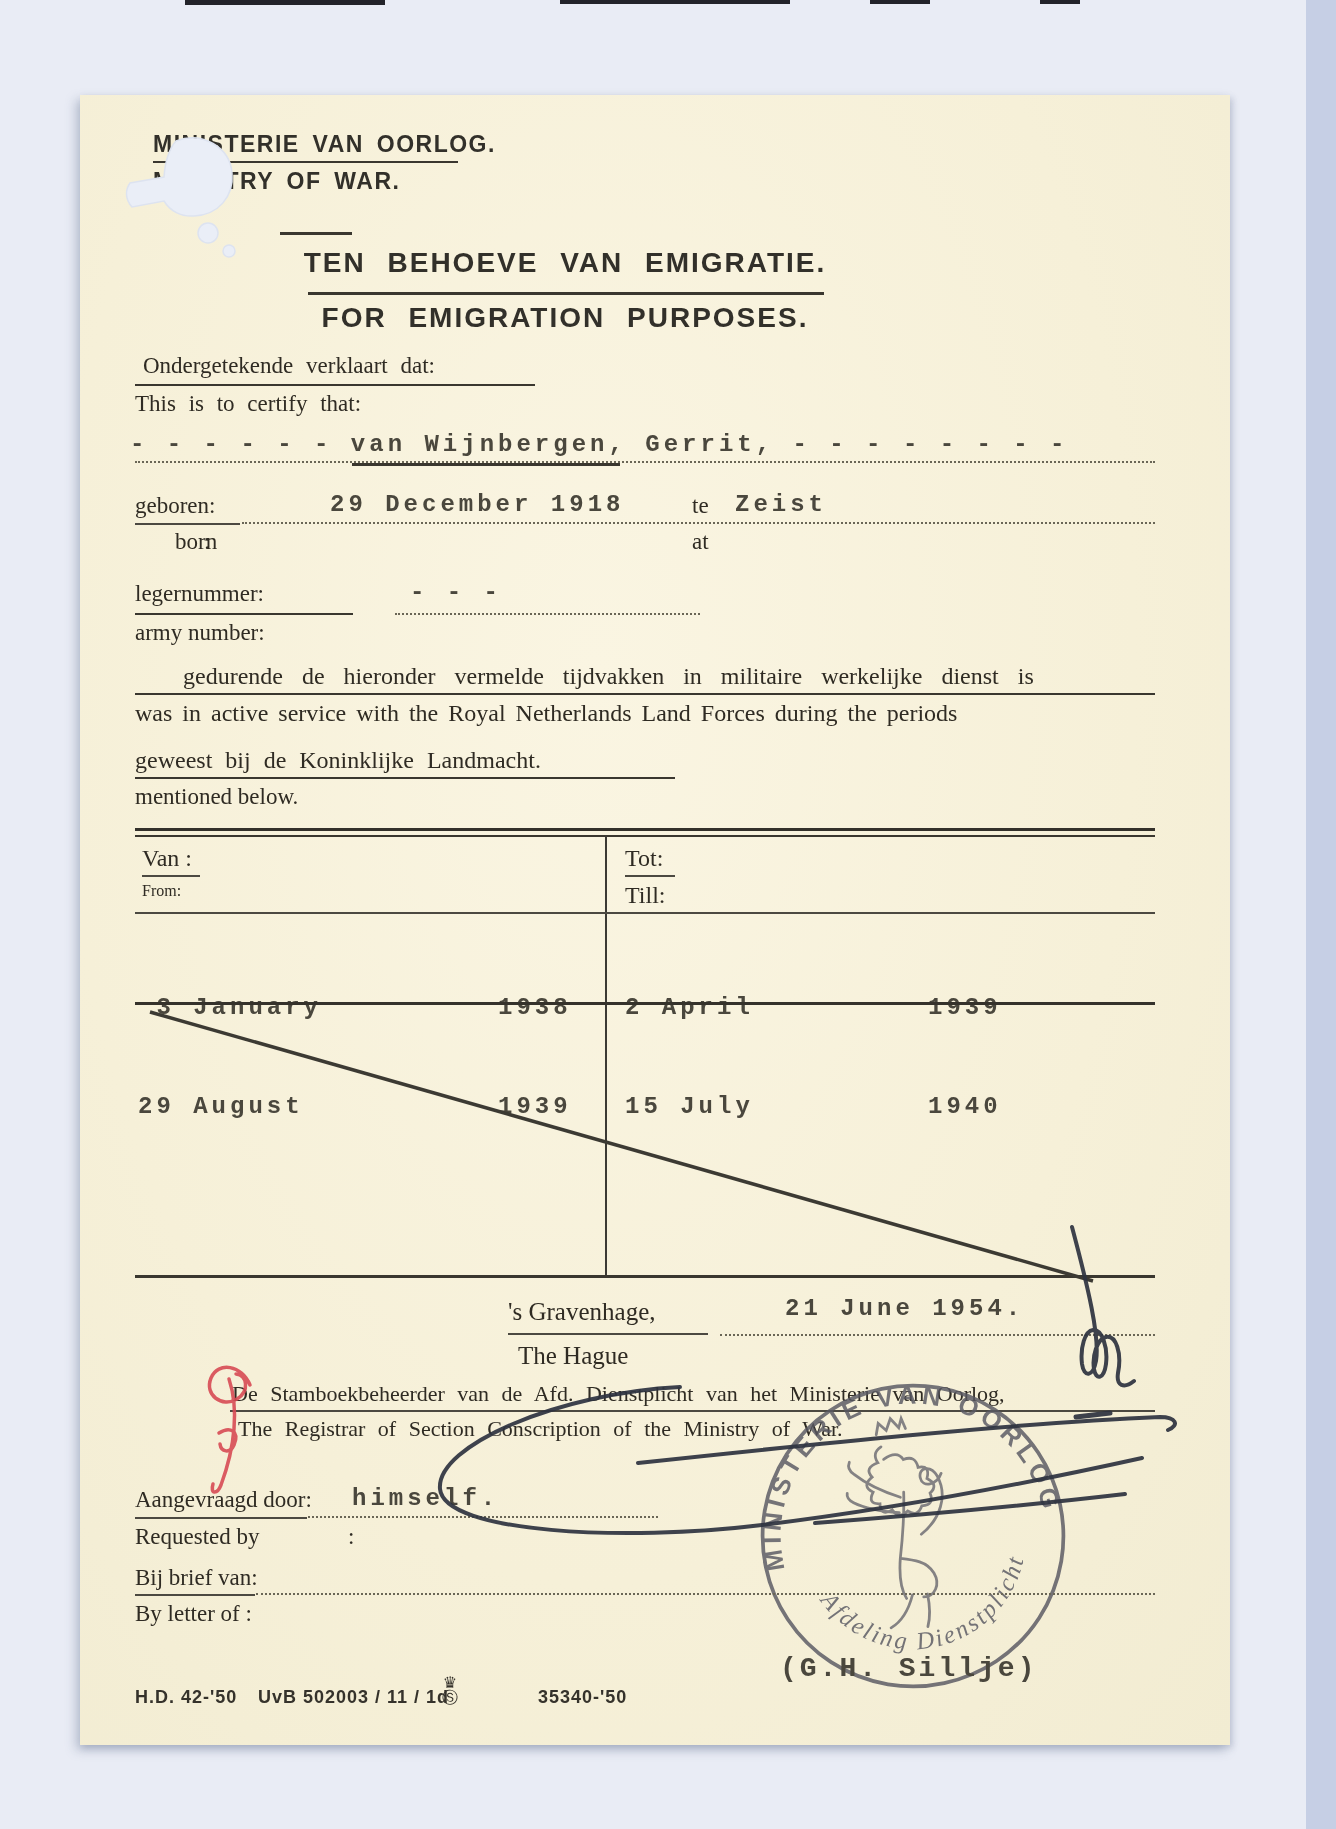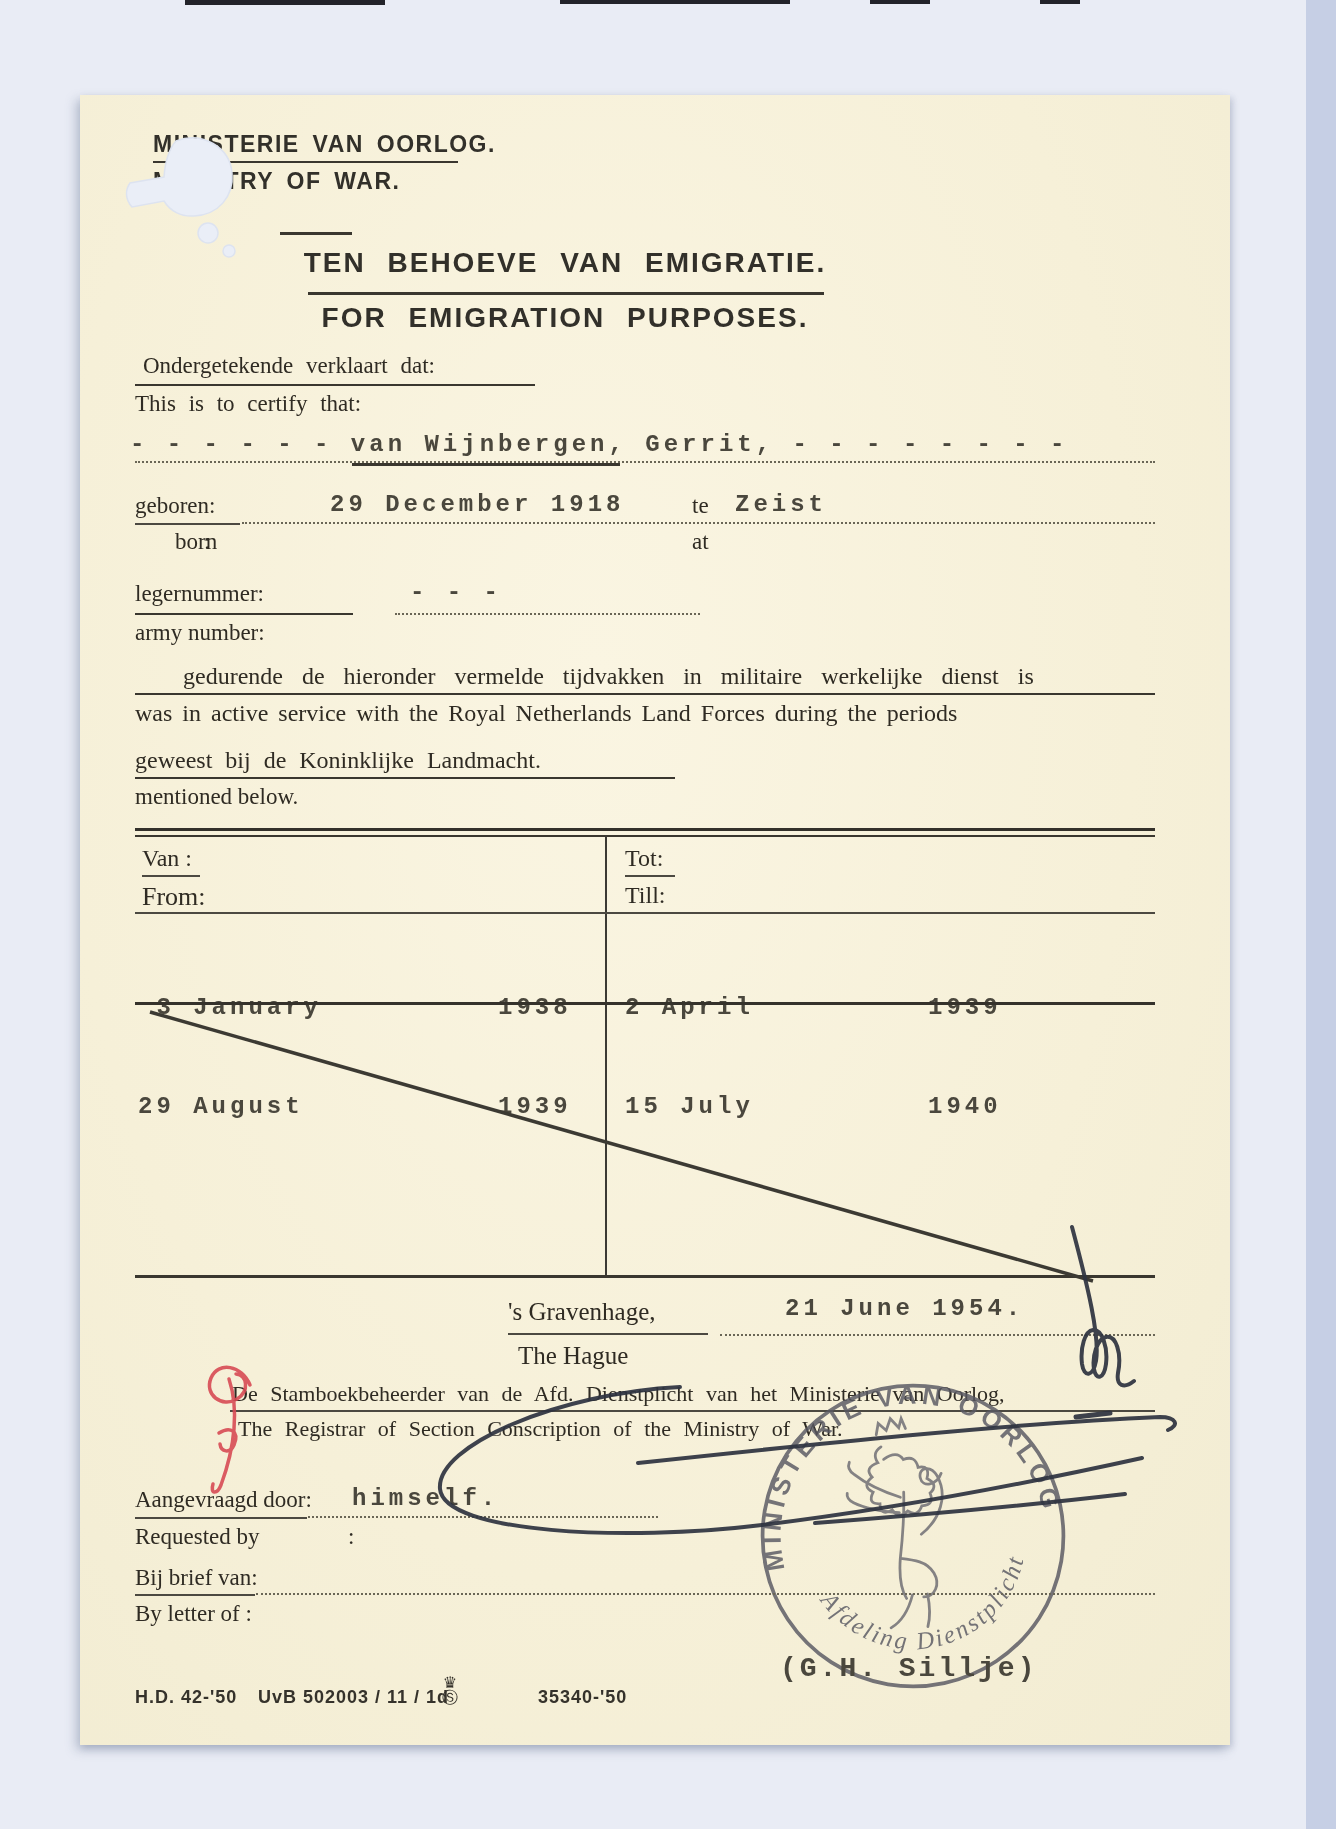--- a/index.html
+++ b/index.html
@@ -87,21 +87,21 @@
     <div class="serif" style="left:55px;top:605px;font-size:24px;word-spacing:4px;">was in active service with the Royal Netherlands Land Forces during the periods</div>
     <div class="serif serif-mid" style="left:55px;top:652px;font-size:24px;">geweest bij de Koninklijke Landmacht.</div>
     <div class="rule" style="left:55px;top:682px;width:540px;"></div>
     <div class="serif" style="left:55px;top:689px;">mentioned below.</div>
 
     <div class="dbl" style="left:55px;top:733px;width:1020px;"></div>
     <div class="vline" style="left:525px;top:740px;height:440px;"></div>
 
     <div class="serif" style="left:62px;top:750px;font-size:24px;">Van :</div>
     <div class="rule rule-thin" style="left:62px;top:780px;width:58px;"></div>
-    <div class="serif" style="left:62px;top:787px;font-size:26px;">From:</div>
+    <div class="serif" style="left:62px;top:787px;font-size:16px;">From:</div>
 
     <div class="serif" style="left:545px;top:750px;font-size:24px;">Tot:</div>
     <div class="rule rule-thin" style="left:545px;top:780px;width:50px;"></div>
     <div class="serif" style="left:545px;top:787px;font-size:24px;">Till:</div>
 
     <div class="rule rule-thin" style="left:55px;top:817px;width:1020px;"></div>
 
     <div class="mono" style="left:58px;top:830px;line-height:33px;">
       <div> 3 January</div>
       <div>29 August</div>

